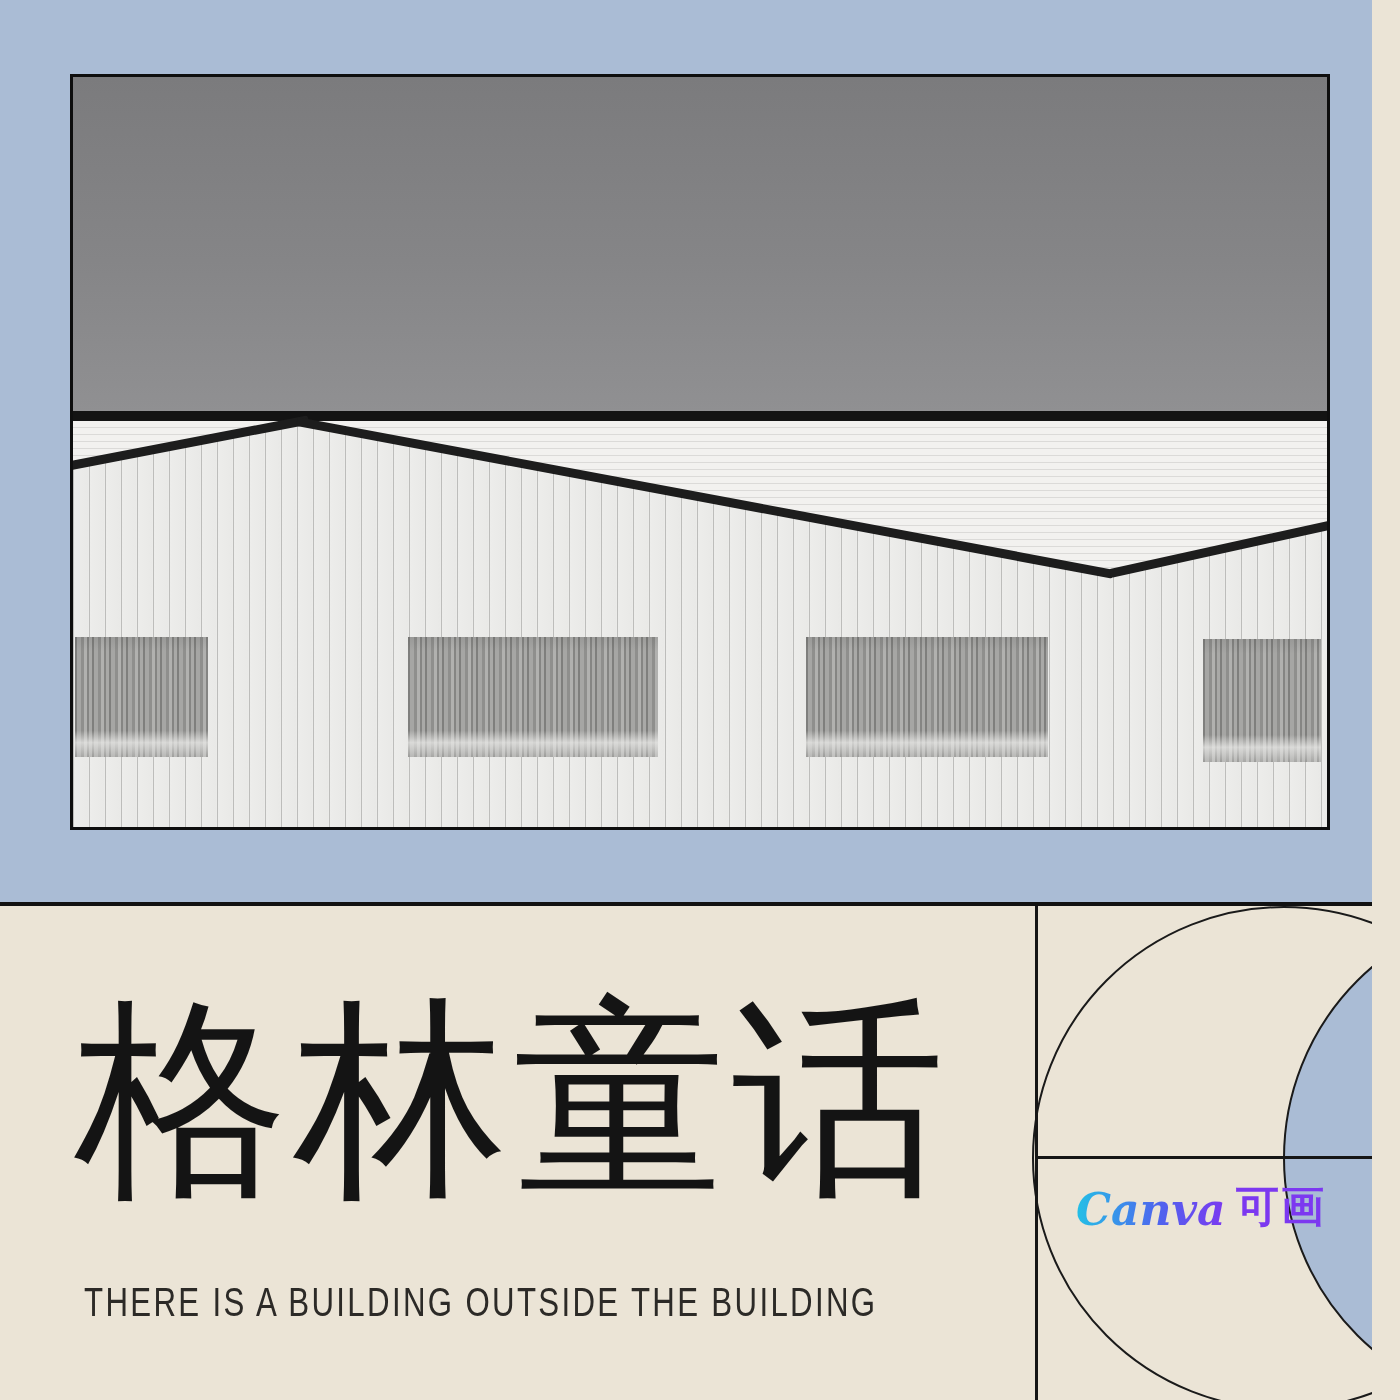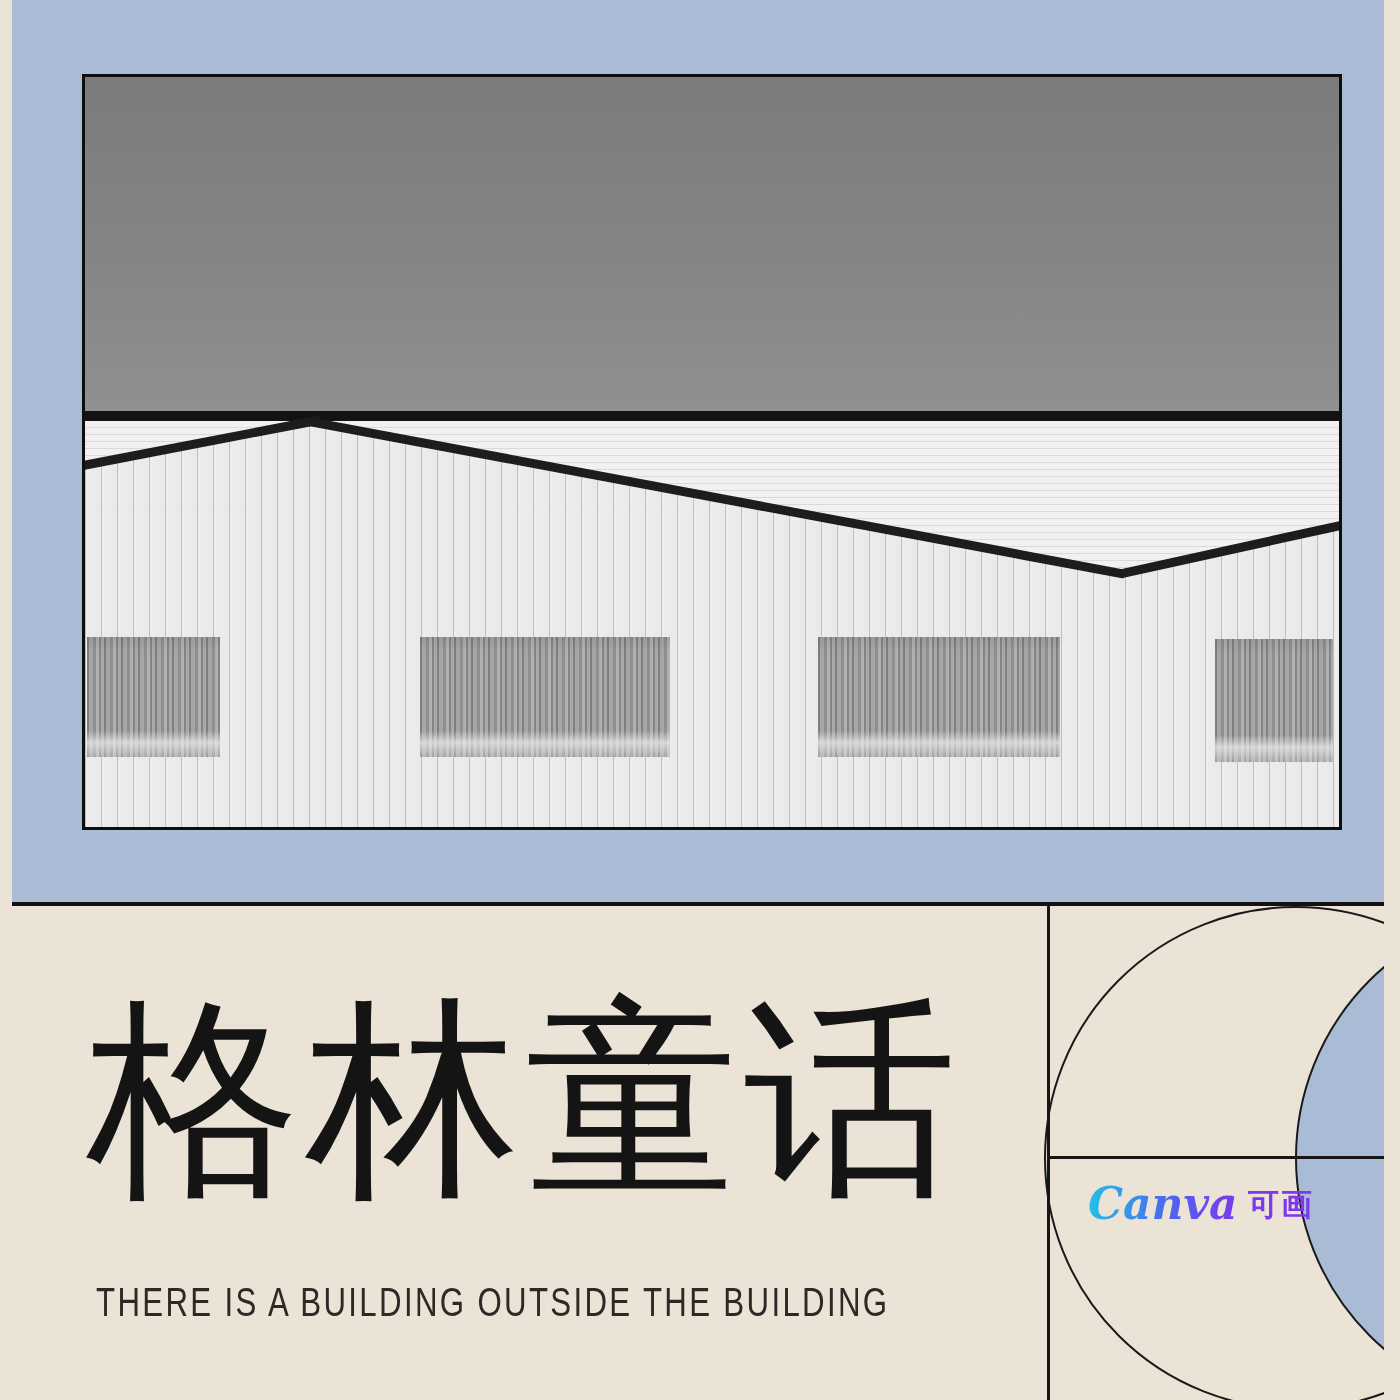--- a/index.html
+++ b/index.html
@@ -1,18 +1,18 @@
 <!DOCTYPE html>
 <html><head>
 <meta charset="utf-8">
 <style>
   html,body{margin:0;padding:0;}
   body{width:1400px;height:1400px;overflow:hidden;position:relative;
        font-family:"Liberation Sans",sans-serif;background:#ebe4d6;}
-  .canvas{position:absolute;left:12px;top:0;width:1372px;height:1400px;overflow:hidden;}
+  .canvas{position:absolute;left:0;top:0;width:1372px;height:1400px;overflow:hidden;}
 
   
   .top-section{position:absolute;left:0;top:0;width:1400px;height:903px;background:#aabcd5;}
 
   
   .photo-frame{position:absolute;left:70px;top:74px;width:1260px;height:756px;
 :92px;overflow:hidden;box-sizing:border-box;       border:3px solid #0e0e0e;border-radius
        background:#f1f0ee;}
   .photo-frame .sky{position:absolute;left:0;top:0;right:0;height:334px;
        background:linear-gradient(180deg,#7b7b7d 0%,#858587 55%,#909092 100%);}
@@ -50,21 +50,21 @@
   .title{position:absolute;left:75px;top:986px;font-family:"Liberation Serif",serif;
        font-size:213px;line-height:1.08;letter-spacing:6px;color:#141414;z-index:7;white-space:nowrap;}
   .subtitle{position:absolute;left:84px;top:1280px;font-size:40px;letter-spacing:3px;
        color:#2c2a27;transform:scaleX(0.78);transform-origin:0 0;white-space:nowrap;z-index:7;}
 
   
   .logo{position:absolute;left:1076px;top:1178px;z-index:8;white-space:nowrap;}
   .logo-brand{font-family:"DejaVu Serif",serif;font-style:italic;font-weight:bold;font-size:44px;
        background:linear-gradient(90deg,#23c0e6 0%,#4e64ee 55%,#7c38f0 100%);
        -webkit-background-clip:text;background-clip:text;color:transparent;text-align:center;}
-  .logo-cjk{font-family:"DejaVu Serif",serif;font-weight:bold;font-size:31px;color:#7c38f0;
+  .logo-cjk{font-family:"DejaVu Serif",serif;font-weight:bold;font-size:43px;color:#7c38f0;
        vertical-align:4px;margin-left:6px;letter-spacing:2px;}
 </style>
 </head>
 <body>
 
 <div class="canvas">
 
   <div class="top-section"></div>
 
   <div class="photo-frame">

